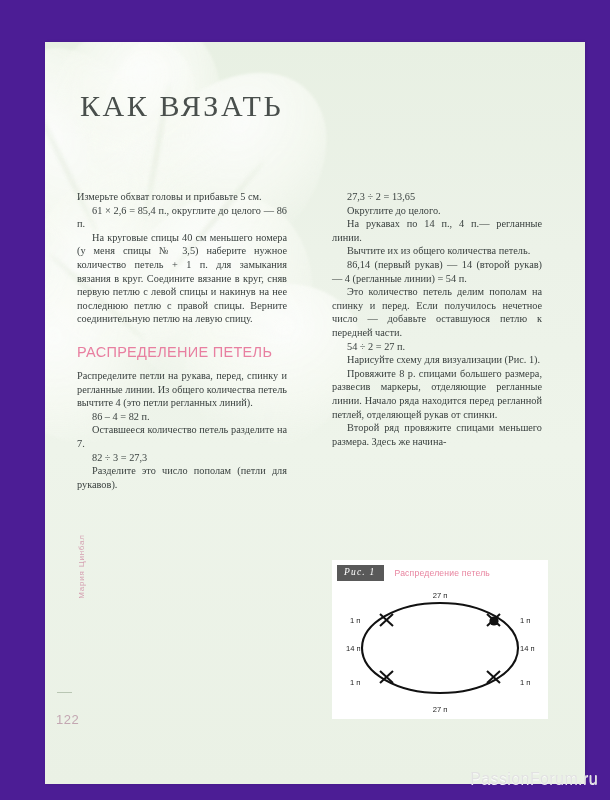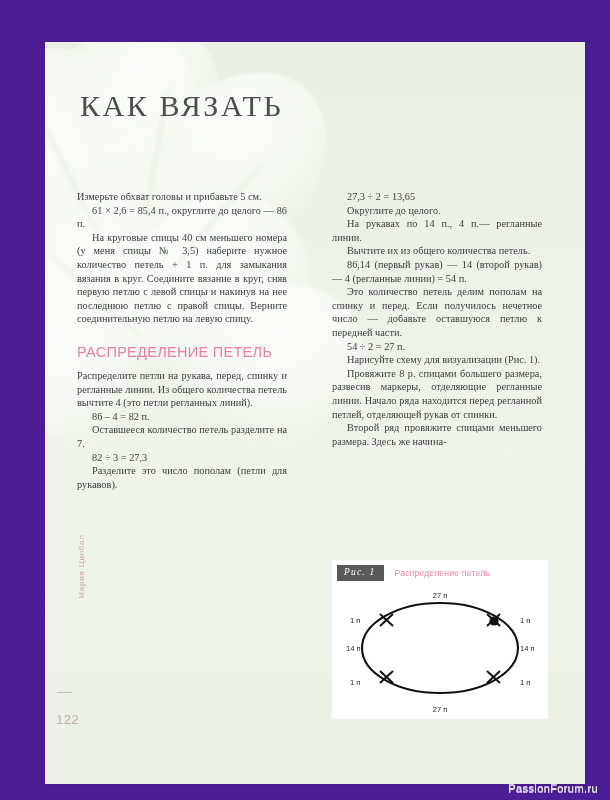--- a/index.html
+++ b/index.html
@@ -196,23 +196,23 @@
   .fig-lbl {
     font-family: "Liberation Sans", sans-serif;
     font-size: 7.6px;
     fill: #1f1f1f;
   }
 
   
   .watermark {
     position: absolute;
     right: 12px;
-    bottom: 6px;
-    font-family: "Liberation Sans", sans-serif;
-    font-size: 11px;
+    bottom: 12px;
+    font-family: "Liberation Sans", sans-serif;
+    font-size: 16px;
     letter-spacing: 0.4px;
     color: #e2e2e2;
     text-shadow: 0 1px 0 rgba(255,255,255,0.9);
     white-space: nowrap;
   }
 </style>
 </head>
 <body>
 
 <div id="root">

